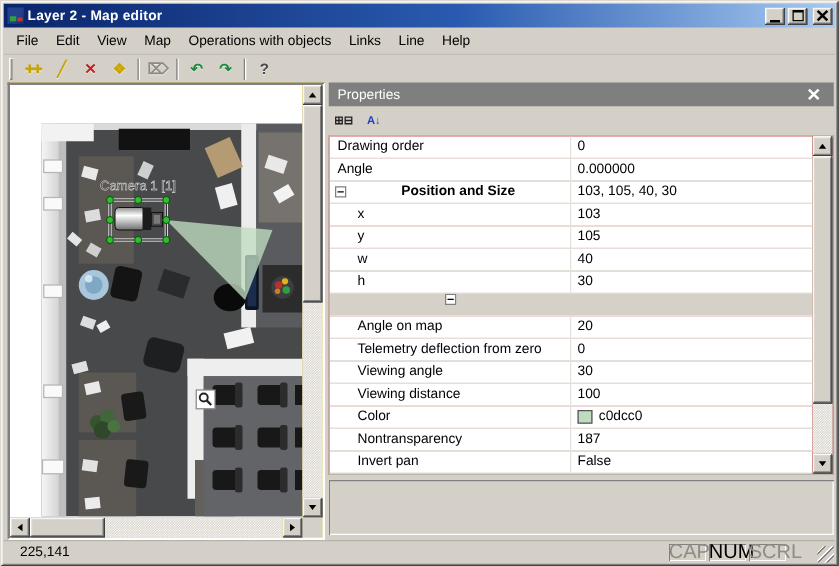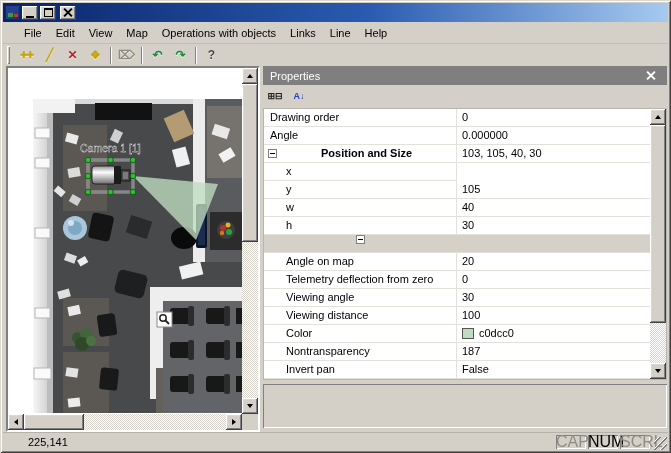--- a/index.html
+++ b/index.html
@@ -18,21 +18,21 @@
   .win-btns{display:flex;gap:2px;}
   .wbtn{width:16px;height:14px;background:#d4d0c8;border:none;padding:0;cursor:default;
     box-shadow:inset -1px -1px 0 #404040,inset 1px 1px 0 #fff,inset -2px -2px 0 #808080,inset 2px 2px 0 #dcd8d0;}
   .ic-min{display:block;width:8px;height:2px;background:#000;margin:8px auto 0;}
   .ic-max{display:block;width:9px;height:9px;border:1px solid #000;border-top-width:2px;margin:1px auto;}
   .ic-x{display:block;position:relative;width:10px;height:9px;margin:2px auto;}
   .ic-x::before,.ic-x::after{content:"";position:absolute;left:4px;top:-1px;width:2px;height:11px;background:#000;}
   .ic-x::before{transform:rotate(45deg);} .ic-x::after{transform:rotate(-45deg);}
   .ic-x.white::before,.ic-x.white::after{background:#fff;}
   
-  .menubar{position:absolute;left:3px;top:22px;right:3px;height:21px;display:flex;align-items:center;padding-left:14px;font-size:11px;}
+  .menubar{position:absolute;left:3px;top:22px;right:3px;height:21px;display:flex;align-items:center;padding-left:3px;font-size:11px;}
   .menu-item{padding:3px 7px;color:#000;cursor:default;}
   
   .toolbar{position:absolute;left:3px;top:43px;right:3px;height:23px;border-top:1px solid #c1beb5;display:flex;align-items:center;padding-left:2px;}
   .gripper{width:3px;height:18px;background:#d4d0c8;box-shadow:inset 1px 1px 0 #fff,inset -1px -1px 0 #808080;margin:0 5px 0 2px;flex:0 0 auto;}
   .tb-btn{width:23px;height:21px;border:none;background:transparent;padding:0;display:flex;align-items:center;justify-content:center;cursor:default;}
   .tb-glyph{font-size:12px;font-weight:bold;line-height:1;text-shadow:0 1px 0 rgba(255,255,255,.6);}
   .tb-glyph.small{font-size:9px;letter-spacing:-1px;}
   .tb-sep{width:2px;height:17px;border-left:1px solid #808080;border-right:1px solid #fff;margin:0 3px;}
   
   .mapview{position:absolute;left:6px;top:66px;width:254px;height:366px;background:#fde047;
@@ -70,35 +70,36 @@
   .pg-row.ind .pg-label{padding-left:22px;}
   .pg-row.cat .pg-label{font-weight:bold;padding-left:4px;gap:40px;}
   .pg-row.cat.gray{background:#d5d1c8;}
   .pg-row.cat.gray .pg-label{border-right:none;flex-direction:column;}
   .expand-box{position:relative;width:9px;height:9px;background:#fff;border:1px solid #7f7f7f;margin-right:4px;flex:0 0 auto;}
   .expand-box::after{content:"";position:absolute;left:1px;top:3px;width:5px;height:1px;background:#000;}
   .swatch{display:inline-block;width:12px;height:11px;border:1px solid #555;margin-right:5px;flex:0 0 auto;}
   .pg-scroll{position:absolute;right:0;top:0;width:16px;height:100%;display:flex;flex-direction:column;}
   .pdesc{margin-top:4px;height:44px;background:#d4d0c8;box-shadow:inset 1px 1px 0 #808080,inset -1px -1px 0 #fff;}
   
-  .statusbar{position:absolute;left:3px;right:3px;bottom:3px;height:18px;border-top:1px solid #b5b2aa;display:flex;align-items:center;font-size:11px;padding-left:25px;}
+  .statusbar{position:absolute;left:3px;right:3px;bottom:3px;height:18px;border-top:1px solid #b5b2aa;display:flex;align-items:center;font-size:11px;padding-left:13px;gap:21px;}
   .coords{flex:1;color:#000;}
   .kbd-ind{width:30px;height:14px;margin-right:2px;text-align:center;font-size:16px;line-height:14px;color:#8e8c84;
     box-shadow:inset 1px 1px 0 #808080,inset -1px -1px 0 #fff;}
   .kbd-ind.on{color:#000;}
   .grip{width:13px;height:13px;margin:2px 1px 0 2px;align-self:flex-end;
     background:repeating-linear-gradient(135deg,transparent 0 3px,#fff 3px 4px,#808080 4px 5px);}
 </style>
 </head>
 <body>
 
 <div class="window">
 
   <div class="titlebar">
     <span class="app-icon"></span>
+    <span class="title-text">Layer 2 - Map editor</span>
     <span class="win-btns">
       <button class="wbtn">
           <span class="ic-min"></span>
         </button>
       <button class="wbtn">
           <span class="ic-max"></span>
         </button>
       <button class="wbtn" style="margin-left:2px">
           <span class="ic-x"></span>
         </button>
@@ -335,20 +336,23 @@
               <span>Position and Size</span>
             </div>
             <div class="pg-value">
               <span>103, 105, 40, 30</span>
             </div>
           </div>
           <div class="pg-row ind">
             <div class="pg-label">
               <span>x</span>
             </div>
+            <div class="pg-value">
+              <span>103</span>
+            </div>
           </div>
           <div class="pg-row ind">
             <div class="pg-label">
               <span>y</span>
             </div>
             <div class="pg-value">
               <span>105</span>
             </div>
           </div>
           <div class="pg-row ind">

